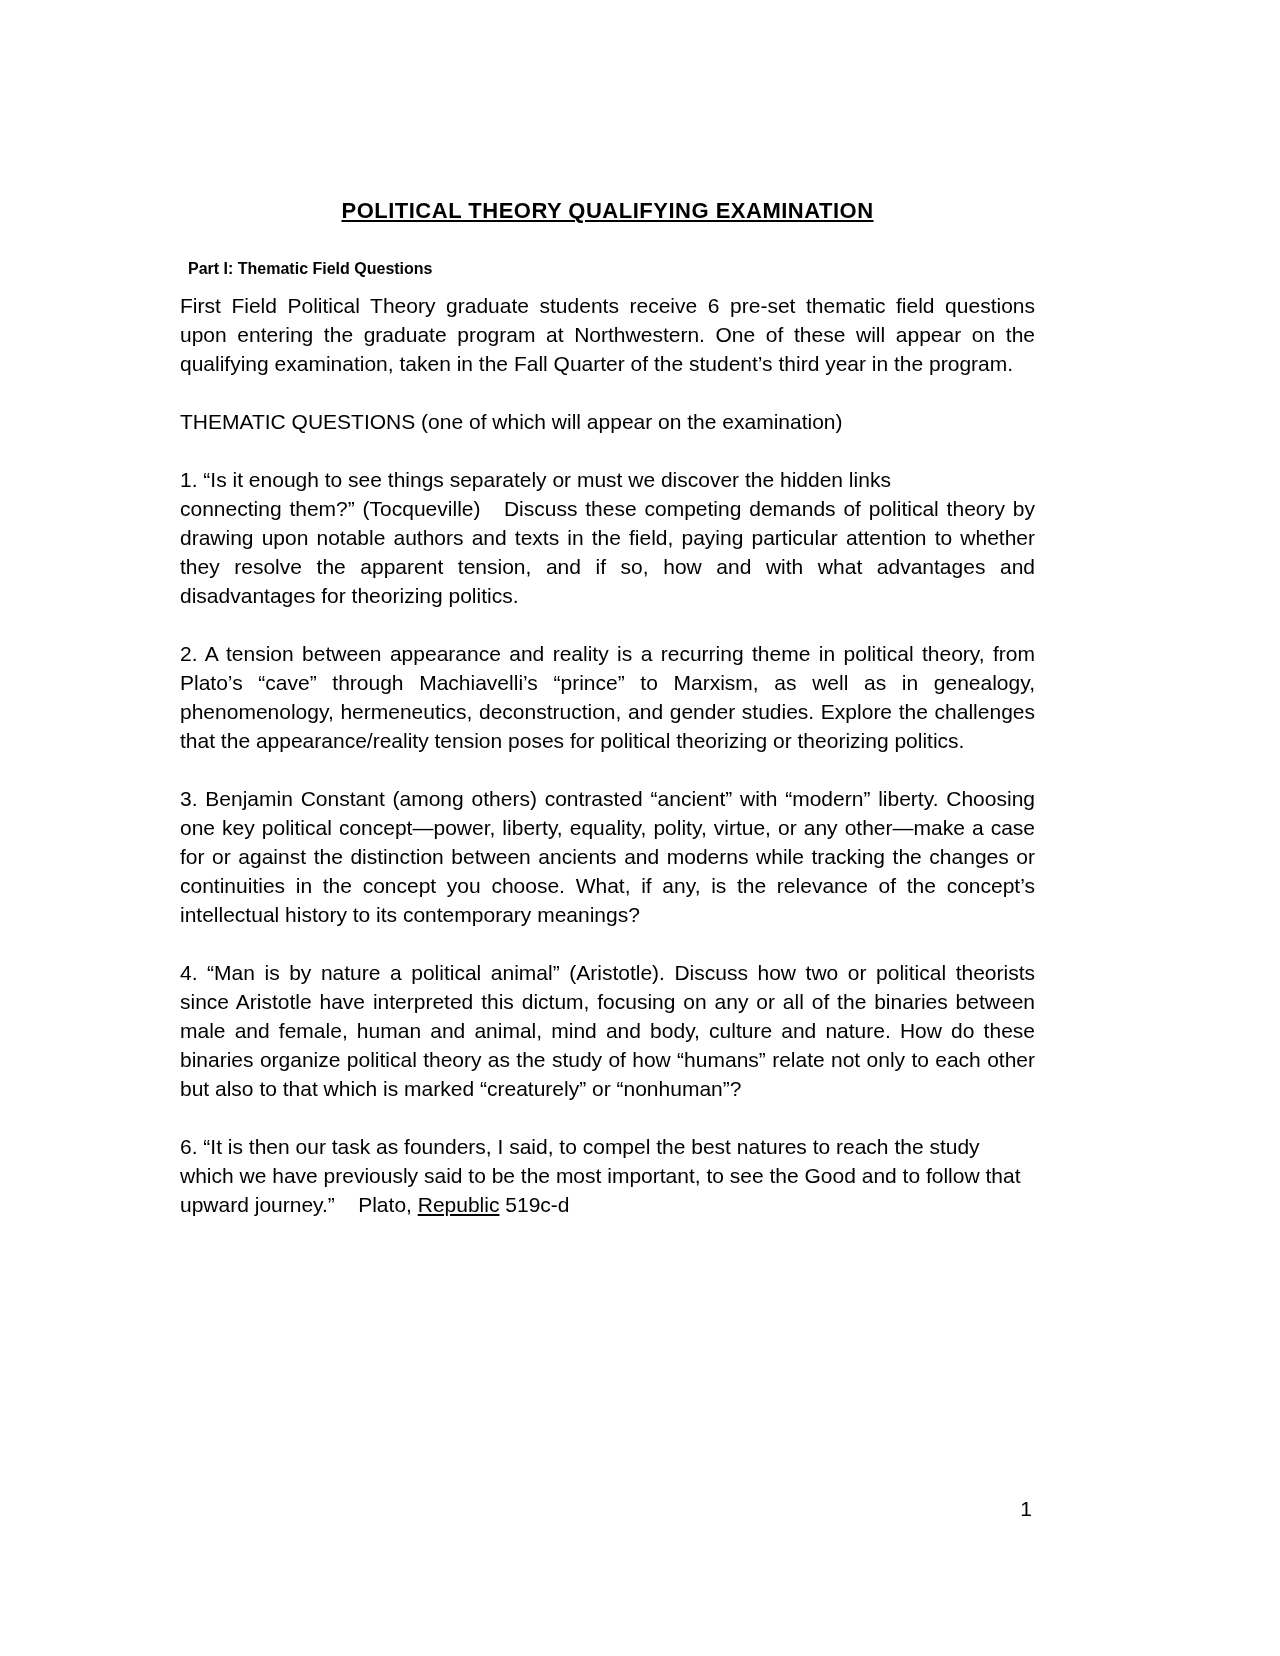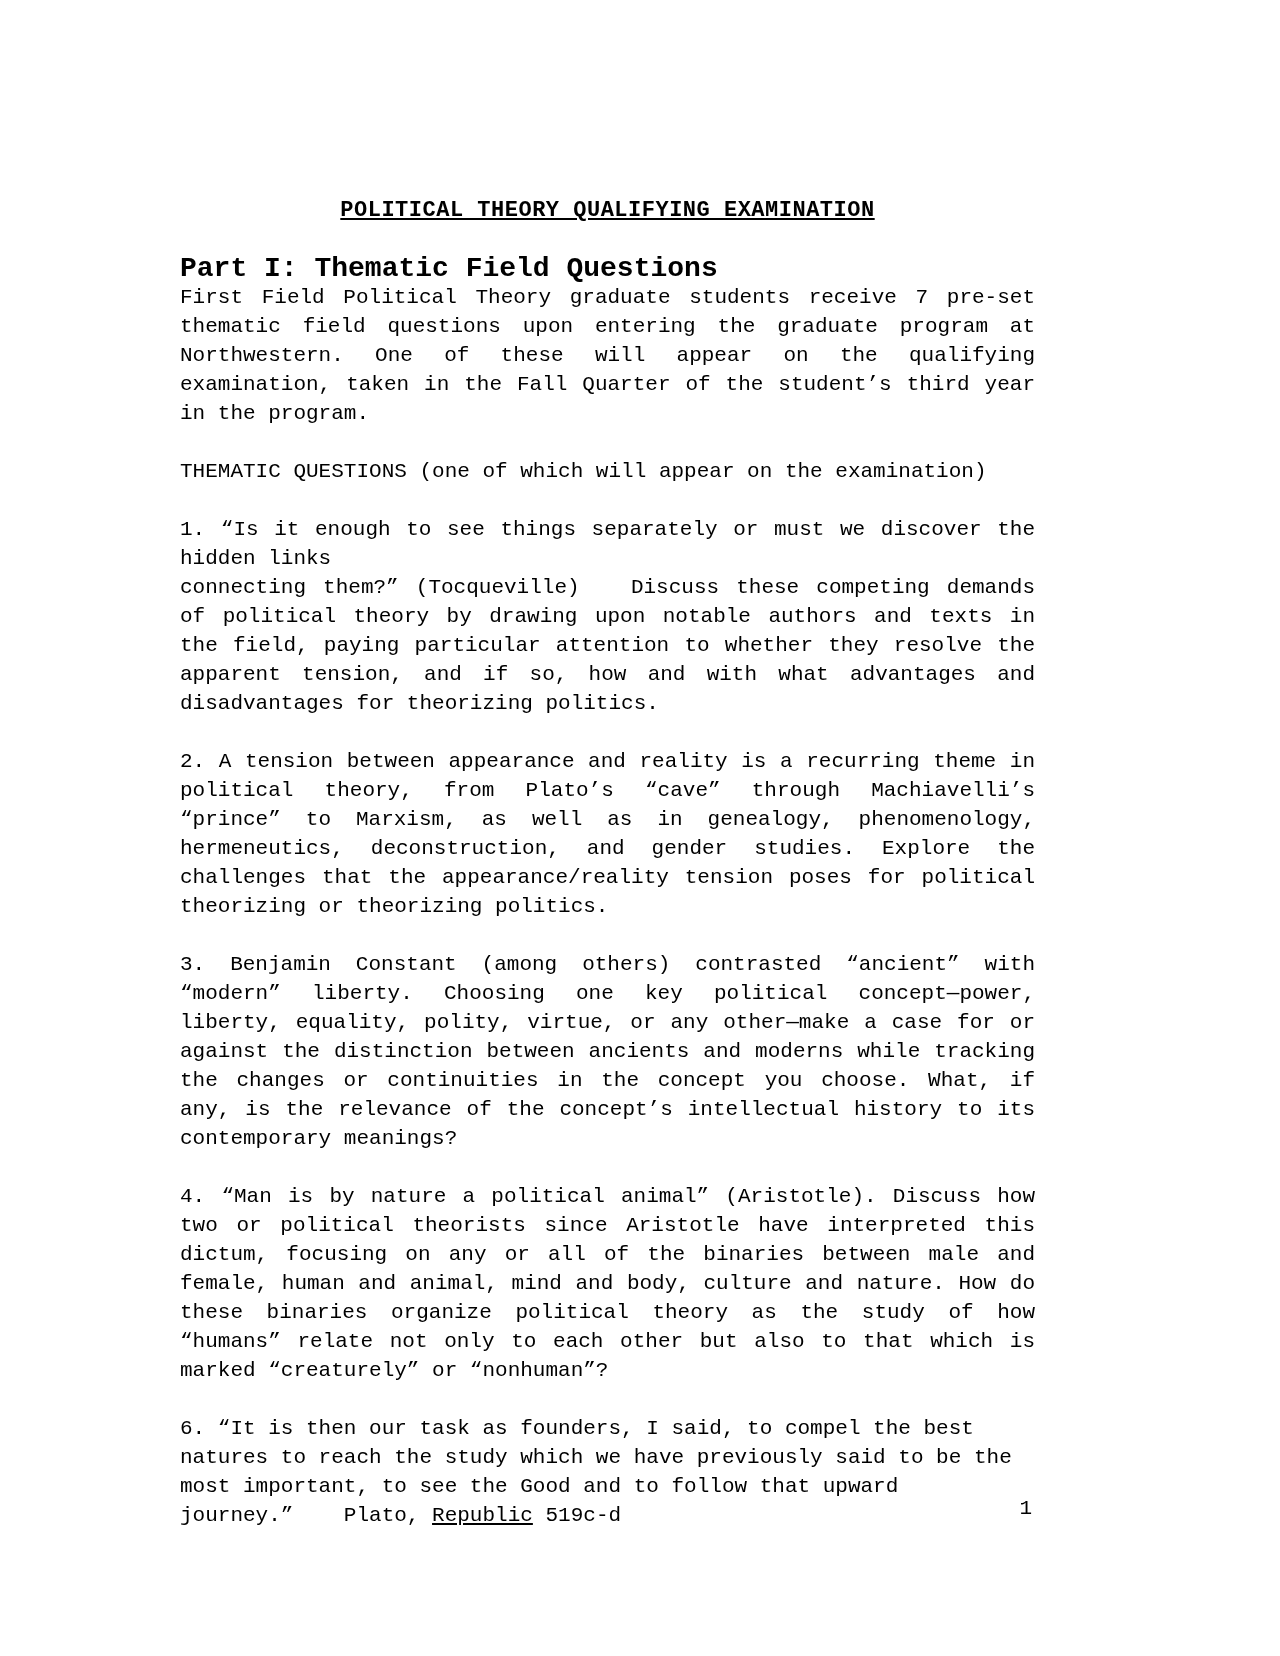--- a/index.html
+++ b/index.html
@@ -7,38 +7,38 @@
     padding: 0;
     background: #ffffff;
   }
   .page {
     position: relative;
     width: 1280px;
     height: 1656px;
     box-sizing: border-box;
     background: #ffffff;
     color: #000000;
-    font-family: Liberation Mono, monospace;
+    font-family: Liberation Sans, sans-serif;
     font-size: 21px;
     line-height: 29px;
     padding: 196px 245px 0 180px;
   }
   .doc-title {
     font-size: 22px;
     font-weight: bold;
     text-align: center;
     text-decoration: underline;
     margin: 0 0 29px 0;
     line-height: 29px;
     letter-spacing: 0.5px;
   }
   .section-heading {
-    font-size: 28px;
+    font-size: 16px;
     font-weight: bold;
-    margin: 0;
+    margin: 8px;
     line-height: 29px;
   }
   p {
     margin: 0 0 29px 0;
   }
   .just {
     text-align: justify;
   }
   .prelines {
     white-space: pre-line;
@@ -57,21 +57,21 @@
 </style>
 </head>
 <body>
 
 <div class="page">
 
   <h1 class="doc-title">POLITICAL THEORY QUALIFYING EXAMINATION</h1>
 
   <h2 class="section-heading">Part I: Thematic Field Questions</h2>
 
-  <p class="just">First Field Political Theory graduate students receive 7 pre-set thematic field questions upon entering the graduate program at Northwestern. One of these will appear on the qualifying examination, taken in the Fall Quarter of the student’s third year in the program.</p>
+  <p class="just">First Field Political Theory graduate students receive 6 pre-set thematic field questions upon entering the graduate program at Northwestern. One of these will appear on the qualifying examination, taken in the Fall Quarter of the student’s third year in the program.</p>
 
   <p>THEMATIC QUESTIONS (one of which will appear on the examination)</p>
 
   <p class="just prelines">1. “Is it enough to see things separately or must we discover the hidden links
 connecting them?” (Tocqueville)&nbsp;&nbsp; Discuss these competing demands of political theory by drawing upon notable authors and texts in the field, paying particular attention to whether they resolve the apparent tension, and if so, how and with what advantages and disadvantages for theorizing politics.</p>
 
   <p class="just">2. A tension between appearance and reality is a recurring theme in political theory, from Plato’s “cave” through Machiavelli’s “prince” to Marxism, as well as in genealogy, phenomenology, hermeneutics, deconstruction, and gender studies. Explore the challenges that the appearance/reality tension poses for political theorizing or theorizing politics.</p>
 
   <p class="just">3. Benjamin Constant (among others) contrasted “ancient” with “modern” liberty. Choosing one key political concept—power, liberty, equality, polity, virtue, or any other—make a case for or against the distinction between ancients and moderns while tracking the changes or continuities in the concept you choose. What, if any, is the relevance of the concept’s intellectual history to its contemporary meanings?</p>
 

